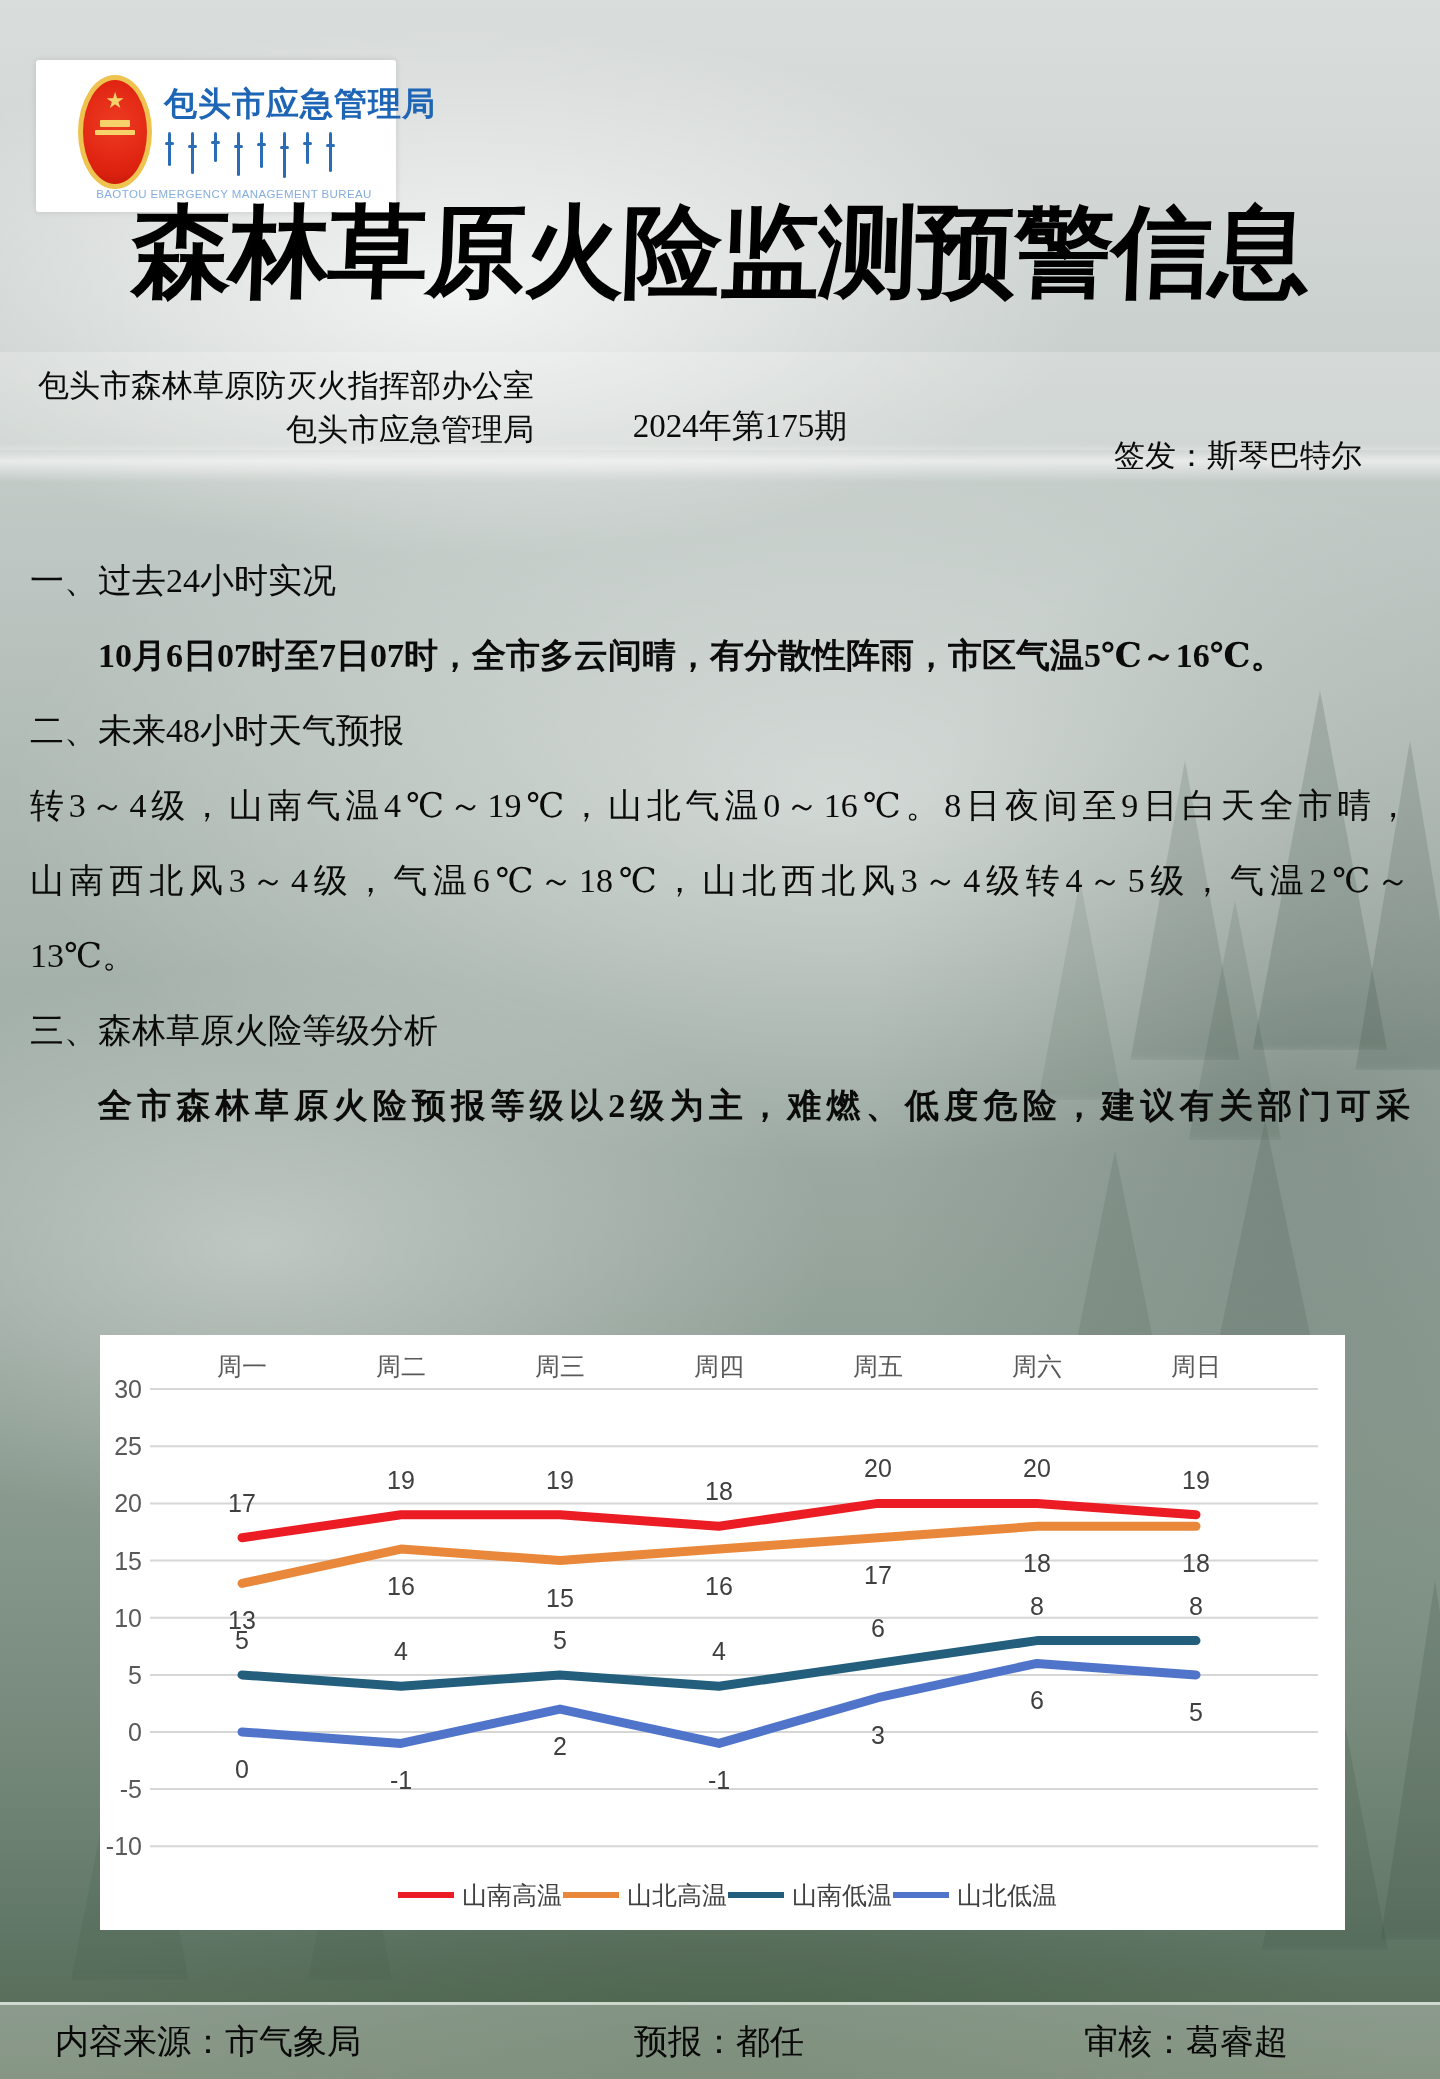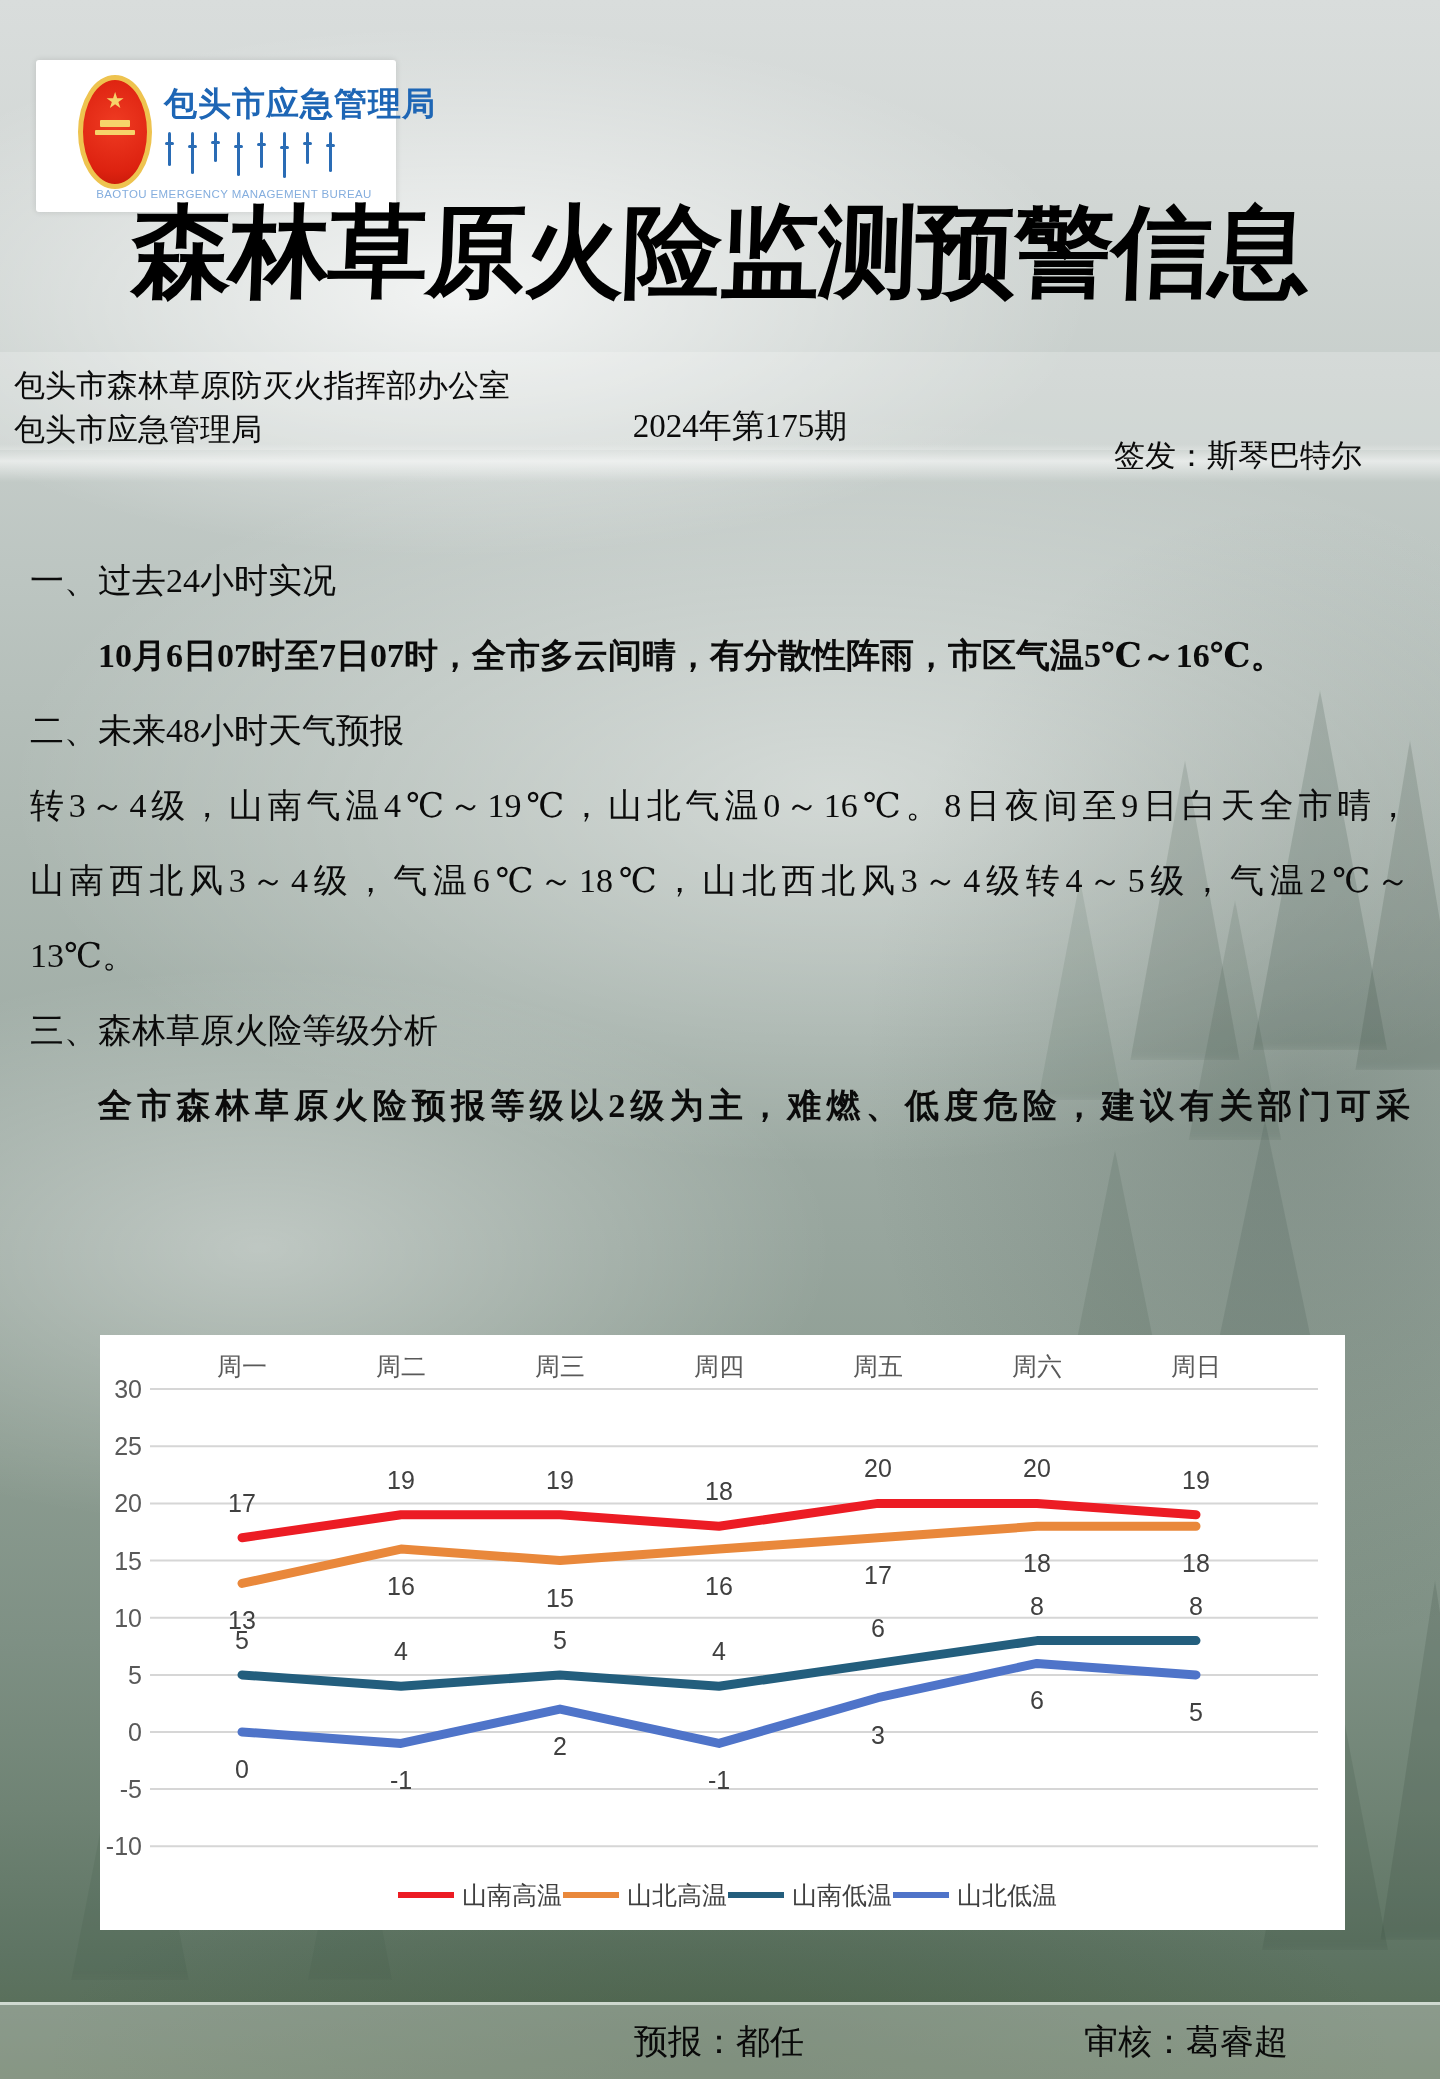--- a/index.html
+++ b/index.html
@@ -33,21 +33,21 @@
   .m-bar::after{content:"";position:absolute;left:-3px;top:30%;width:9px;height:3px;background:#2a6cb5;border-radius:2px;}
   .logo-en{position:absolute;left:48px;top:128px;width:300px;text-align:center;font-family:"Liberation Sans","DejaVu Sans",sans-serif;
            font-size:11.5px;color:#85aede;letter-spacing:.4px;white-space:nowrap;}
   
   .main-title{position:absolute;left:0;right:0;top:186px;text-align:center;font-size:100px;font-weight:900;
               letter-spacing:-2px;color:#000;transform:skewX(-2deg);white-space:nowrap;}
   
   .infoband{position:absolute;left:0;right:0;top:352px;height:98px;background:rgba(255,255,255,.22);}
   .divband{position:absolute;left:0;right:0;top:444px;height:38px;
            background:linear-gradient(180deg,rgba(255,255,255,0),rgba(255,255,255,.6) 45%,rgba(255,255,255,0));}
-  .issuer{position:absolute;left:14px;top:364px;width:520px;text-align:left;font-size:31px;line-height:44px;}
+  .issuer{position:absolute;left:14px;top:364px;width:520px;text-align:right;font-size:31px;line-height:44px;}
   .issue-no{position:absolute;left:560px;top:396px;width:360px;text-align:center;font-size:33px;margin-top:8px;}
   .signer{position:absolute;left:1114px;top:392px;font-size:31px;margin-top:43px;}
   
   .doc{position:absolute;left:30px;right:30px;top:543px;}
   .doc-line{line-height:75px;height:75px;font-size:34px;white-space:nowrap;overflow:hidden;}
   .doc-line.indent{text-indent:2em;font-weight:bold;}
   .doc-line.stretch{text-align:justify;text-align-last:justify;}
   
   .chart{position:absolute;left:100px;top:1335px;width:1245px;height:595px;background:#ffffff;}
   .chart svg{display:block;}
@@ -185,17 +185,18 @@
         <line x1="463" x2="519" y1="560" y2="560" stroke="#e9883b" stroke-width="6"></line>
         <text x="527" y="569" class="legend-t">山北高温</text>
         <line x1="628" x2="684" y1="560" y2="560" stroke="#235e7d" stroke-width="6"></line>
         <text x="692" y="569" class="legend-t">山南低温</text>
         <line x1="793" x2="849" y1="560" y2="560" stroke="#4f74c9" stroke-width="6"></line>
         <text x="857" y="569" class="legend-t">山北低温</text>
       </svg>
   </div>
 
   <div class="footer">
+    <span class="f-src">内容来源：市气象局</span>
     <span class="f-fc">预报：都任</span>
     <span class="f-rv">审核：葛睿超</span>
   </div>
 
 </div>
 
 </body></html>

